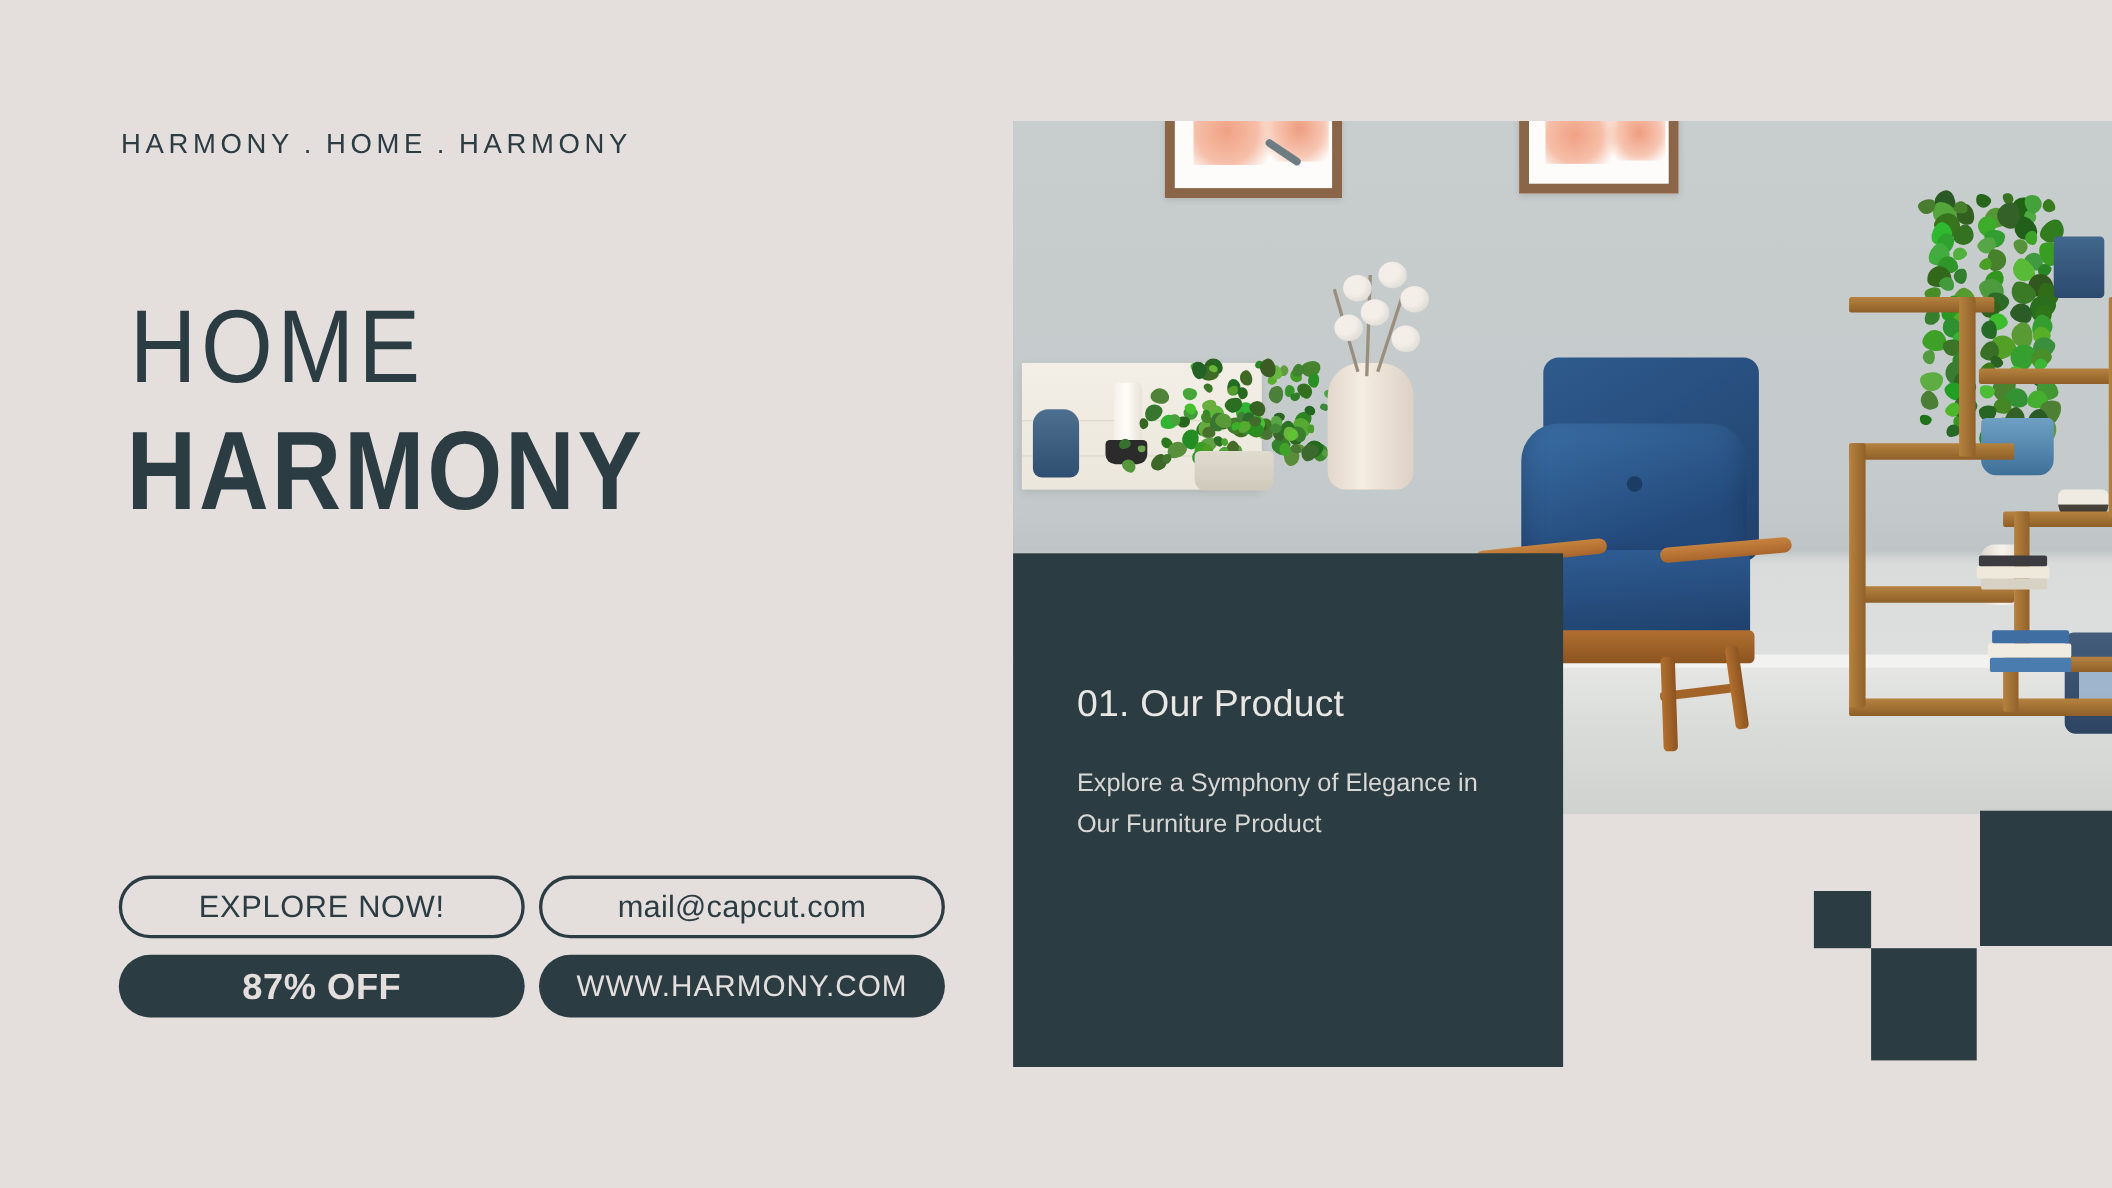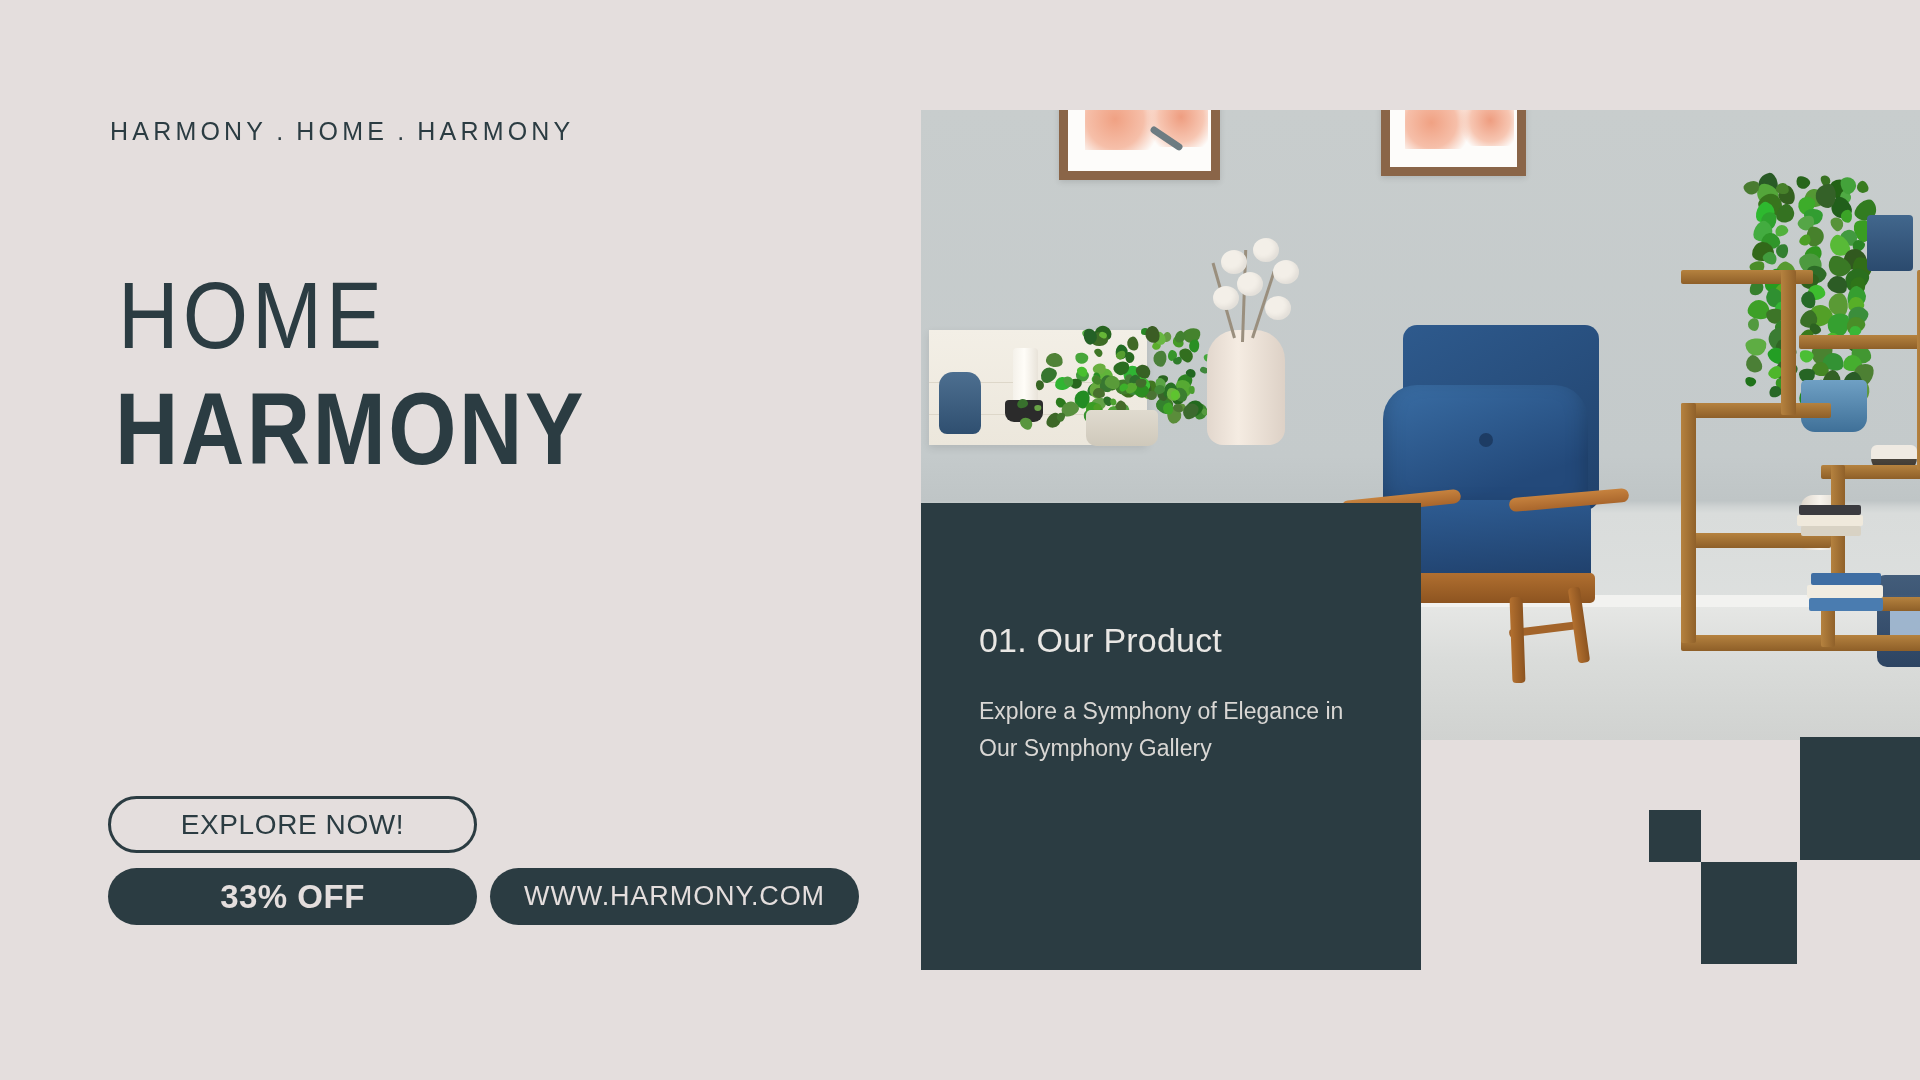--- a/index.html
+++ b/index.html
@@ -249,23 +249,24 @@
     <span>HARMONY</span><span class="sep">.</span><span>HOME</span><span class="sep">.</span><span>HARMONY</span>
   </div>
 
   <div id="title-home">HOME</div>
   <div id="title-harmony">HARMONY</div>
 
 
   <div id="cta-group">
     <div class="pill-row">
       <div class="pill pill-outline" id="btn-explore">EXPLORE NOW!</div>
+      <div class="pill pill-outline" id="btn-email">mail@capcut.com</div>
     </div>
     <div class="pill-row">
-      <div class="pill pill-solid" id="btn-discount">33% OFF</div>
+      <div class="pill pill-solid" id="btn-discount">87% OFF</div>
       <div class="pill pill-solid" id="btn-website">WWW.HARMONY.COM</div>
     </div>
   </div>
 </div>
 
 <div id="hero-photo">
   <div class="photo-wall"></div>
   <div class="photo-floor"></div>
   <div class="skirting"></div>
 
@@ -557,18 +558,18 @@
     <div class="cotton-ball" style="left: 300px; top: 140px;"></div>
     <div class="cotton-ball" style="left: 332px; top: 128px;"></div>
     <div class="cotton-ball" style="left: 352px; top: 150px;"></div>
     <div class="cotton-ball" style="left: 292px; top: 176px;"></div>
     <div class="cotton-ball" style="left: 344px; top: 186px;"></div>
     <div class="cotton-ball" style="left: 316px; top: 162px;"></div>
   </div>
 
 <div id="product-card">
   <div id="card-title">01. Our Product</div>
-  <div id="card-description">Explore a Symphony of Elegance in Our Symphony Gallery</div>
+  <div id="card-description">Explore a Symphony of Elegance in Our Furniture Product</div>
 </div>
 
 <div class="deco-square" id="deco-a"></div>
 <div class="deco-square" id="deco-b"></div>
 <div class="deco-square" id="deco-c"></div>
 
 </body></html>

